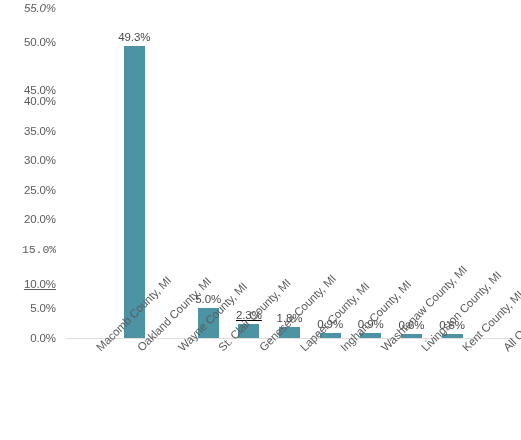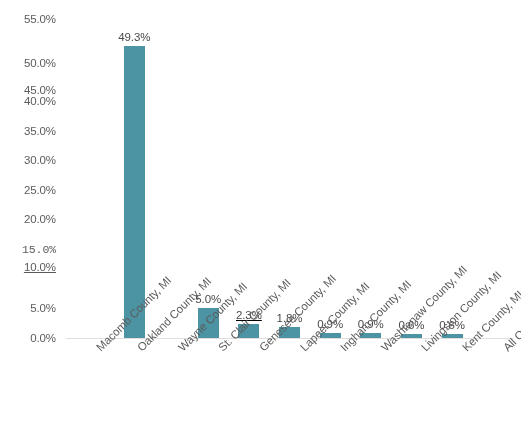--- a/index.html
+++ b/index.html
@@ -106,30 +106,30 @@
   }
 </style>
 </head>
 <body>
 
 <div id="chart-root" style="background: rgb(255, 255, 255);">
 
   <div id="y-axis">
       <div class="y-tick" style="top: 338px;">0.0%</div>
       <div class="y-tick" style="top: 308.364px;">5.0%</div>
-      <div class="y-tick" style="top: 267px; text-decoration: underline;">10.0%</div>
+      <div class="y-tick" style="top: 284px; text-decoration: underline;">10.0%</div>
       <div class="y-tick" style="top: 249.091px; font-family: Liberation Mono, monospace;">15.0%</div>
       <div class="y-tick" style="top: 219.455px;">20.0%</div>
       <div class="y-tick" style="top: 189.818px;">25.0%</div>
       <div class="y-tick" style="top: 160.182px;">30.0%</div>
       <div class="y-tick" style="top: 130.545px;">35.0%</div>
       <div class="y-tick" style="top: 100.909px;">40.0%</div>
       <div class="y-tick" style="top: 71.2727px; margin-top: 19px;">45.0%</div>
-      <div class="y-tick" style="top: 41.6364px; margin-top: 21px;">50.0%</div>
-      <div class="y-tick" style="top: 19px;">55.0%</div>
+      <div class="y-tick" style="top: 41.6364px;">50.0%</div>
+      <div class="y-tick" style="top: 8px; font-style: italic;">55.0%</div>
     </div>
 
   <div id="plot-area">
       <div class="bar-slot" style="left: 20.3182px; margin-left: 28px;">
         <div class="bar-value">49.3%</div>
         <div class="bar-rect" style="height: 292.215px; background: rgb(76, 148, 163);"></div>
       </div>
       <div class="bar-slot" style="left: 142.227px;">
         <div class="bar-value">5.0%</div>
         <div class="bar-rect" style="height: 29.6364px; background: rgb(76, 148, 163);"></div>

